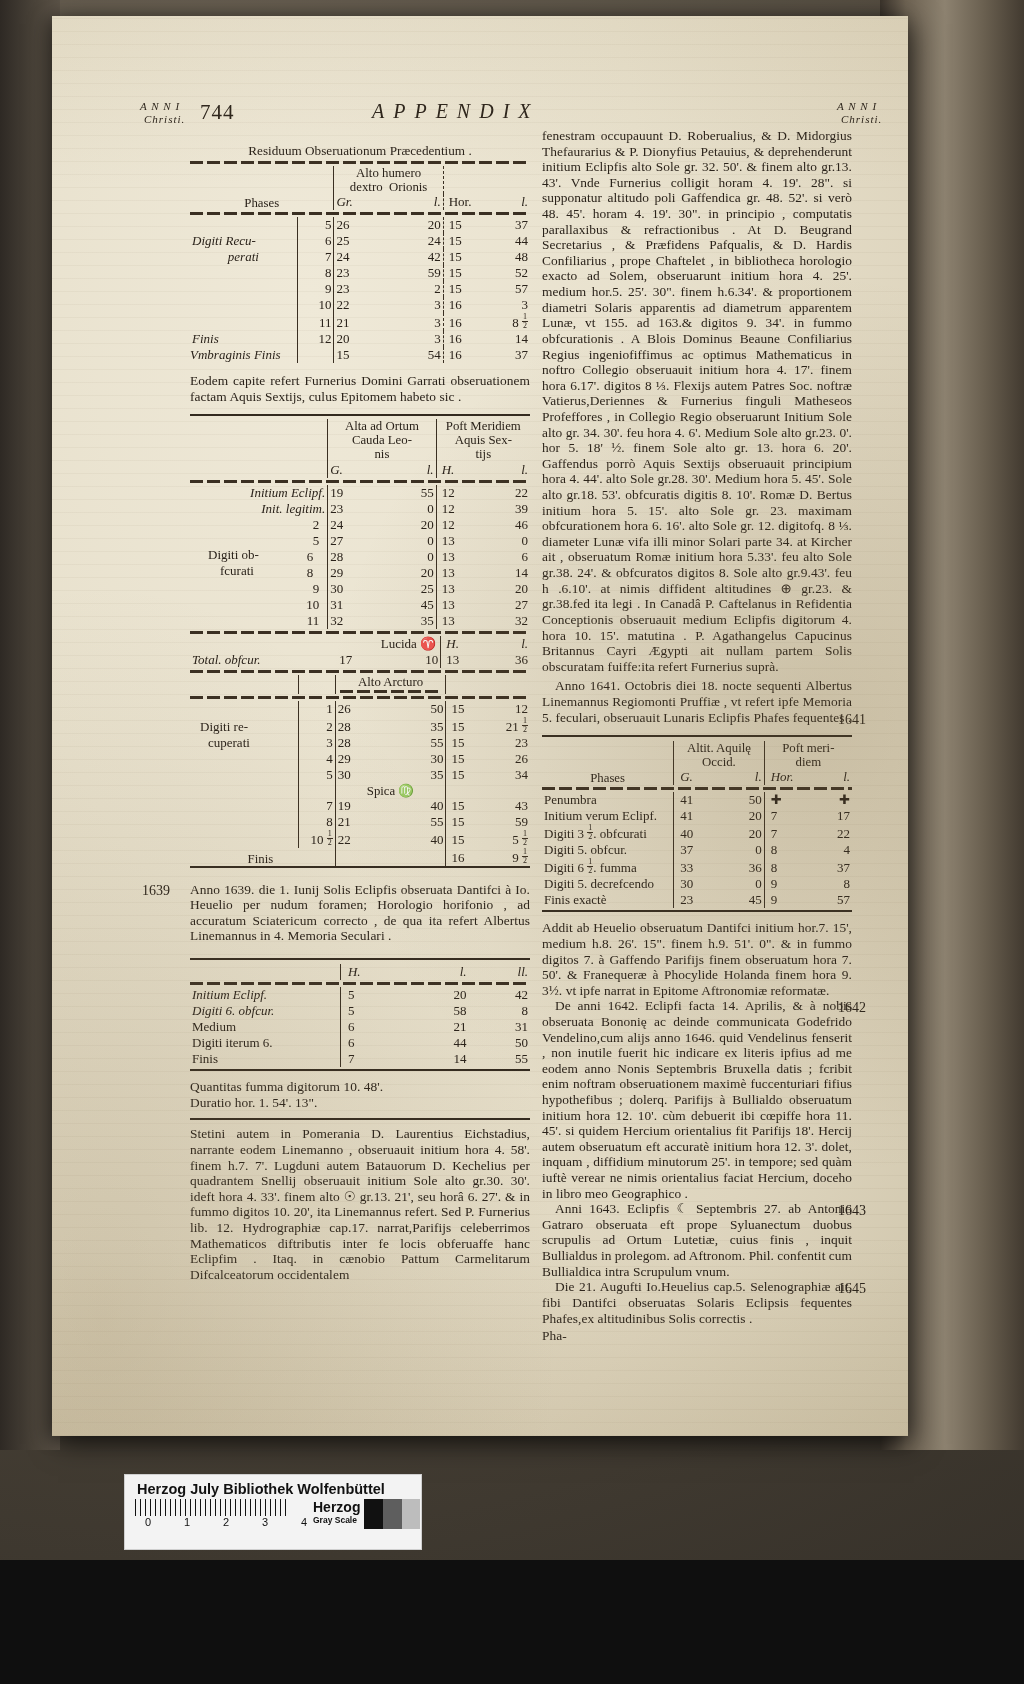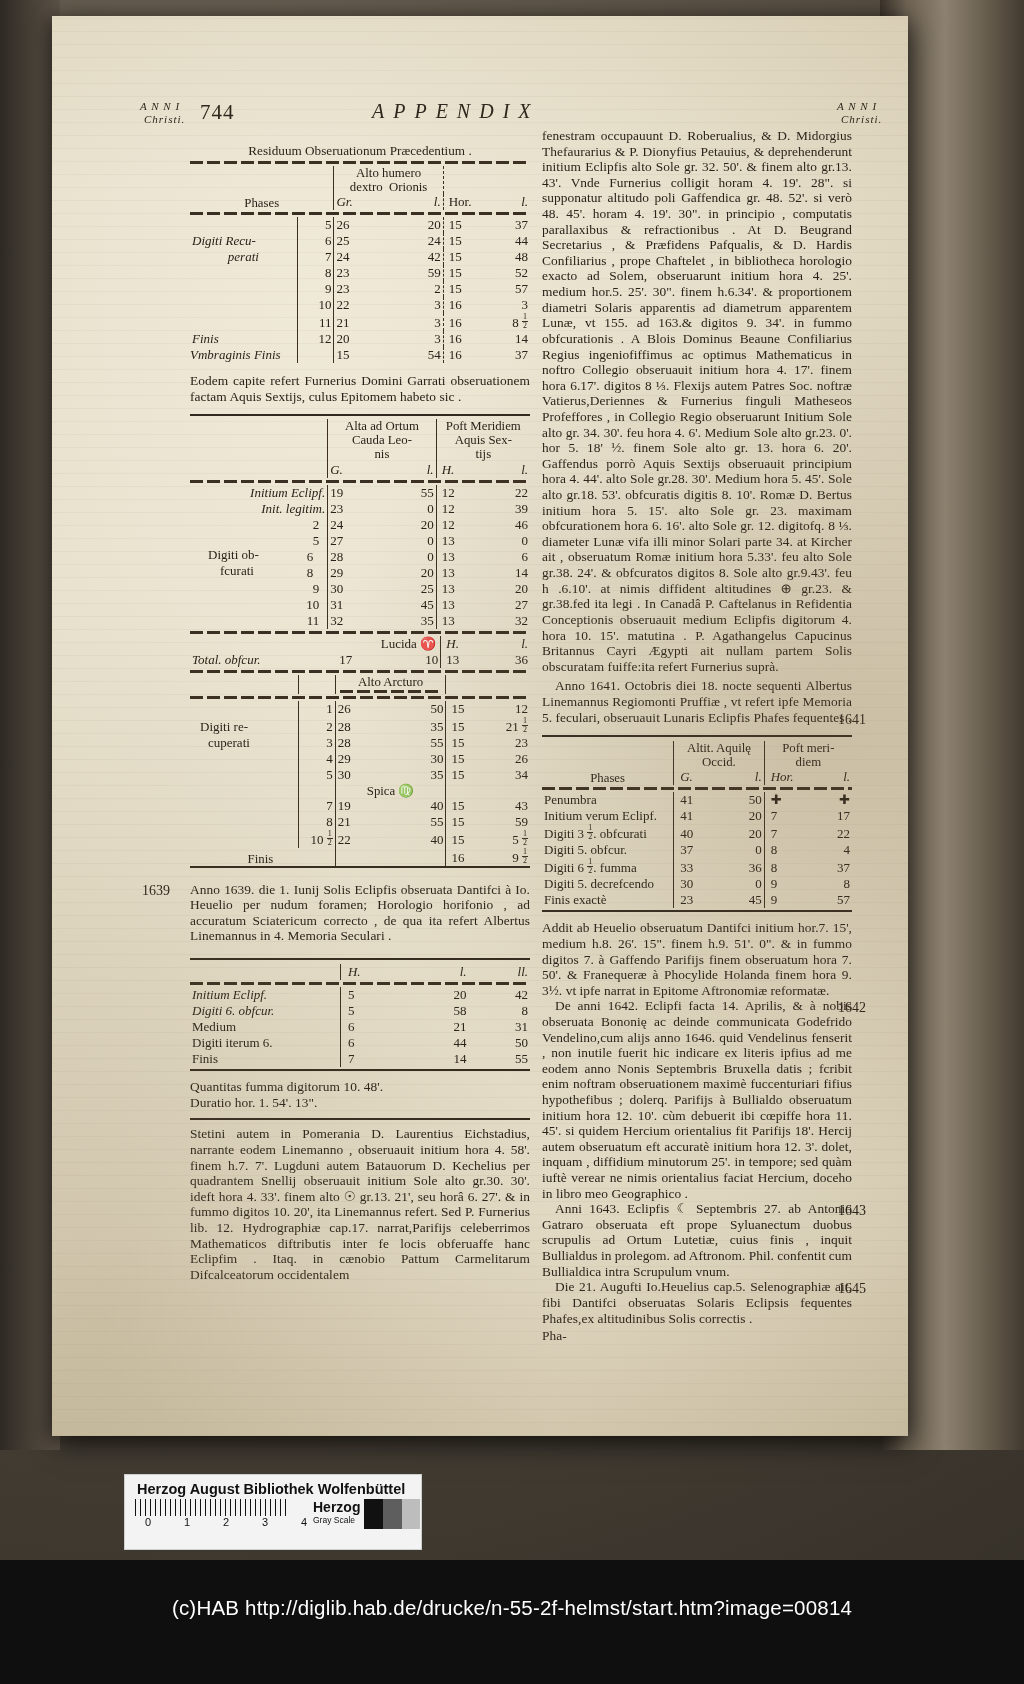--- a/index.html
+++ b/index.html
@@ -88,21 +88,21 @@
   .hab{
     position:absolute;left:124px;top:1474px;width:296px;height:74px;background:#f3f3f3;border:1px solid #cfcfcf;
   }
   .hab-title{font-family:"Liberation Sans",sans-serif;font-weight:bold;font-size:14.5px;color:#111;padding:6px 0 0 12px;}
   .scale-wrap{display:flex;align-items:flex-start;padding:2px 0 0 10px;}
   .ticks{width:152px;height:17px;
     background-image:repeating-linear-gradient(90deg,#111 0px,#111 1.4px,transparent 1.4px,transparent 5px);
   }
   .ticknums{font-family:"Liberation Sans",sans-serif;font-size:11px;color:#111;display:flex;width:162px;padding-left:10px;justify-content:space-between;}
   .kodak{font-family:"Liberation Sans",sans-serif;font-weight:bold;font-size:14px;color:#111;text-align:left;}
-  .kodak small{display:block;font-weight:normal;font-size:8.5px;}
+  .kodak small{display:block;font-weight:bold;font-size:8.5px;}
   .greys{display:flex;height:30px;width:56px;margin-left:4px;}
   .greys i{display:block;flex:1;height:100%;}
   .url{
     position:absolute;left:0;top:1596px;width:1024px;text-align:center;
     color:#fff;font-family:"Liberation Sans",sans-serif;font-size:20.5px;letter-spacing:.2px;
   }
 </style>
 </head>
 <body>
 
@@ -605,21 +605,21 @@
 
         <p class="tx" style="text-align:right;margin-top:2px;padding-right:26px;">Pha-</p>
       </div>
 
     </div>
   </div>
 
   <div class="footer-bar"></div>
 
   <div class="hab">
-    <div class="hab-title">Herzog August Bibliothek Wolfenbüttel</div>
+    <div class="hab-title">Herzog July Bibliothek Wolfenbüttel</div>
     <div class="scale-wrap">
       <div>
         <div class="ticks"></div>
         <div class="ticknums">
           <span>0</span>
           <span>1</span>
           <span>2</span>
           <span>3</span>
           <span>4</span>
         </div>
@@ -631,14 +631,13 @@
         </div>
       </div>
       <div class="greys">
         <i style="background:#111"></i>
           <i style="background:#5e5e5e"></i>
           <i style="background:#bdbdbd"></i>
       </div>
     </div>
   </div>
 
-  <div class="url">(c)HAB http://diglib.hab.de/drucke/n-55-2f-helmst/start.htm?image=00814</div>
 </div>
 
 </body></html>

